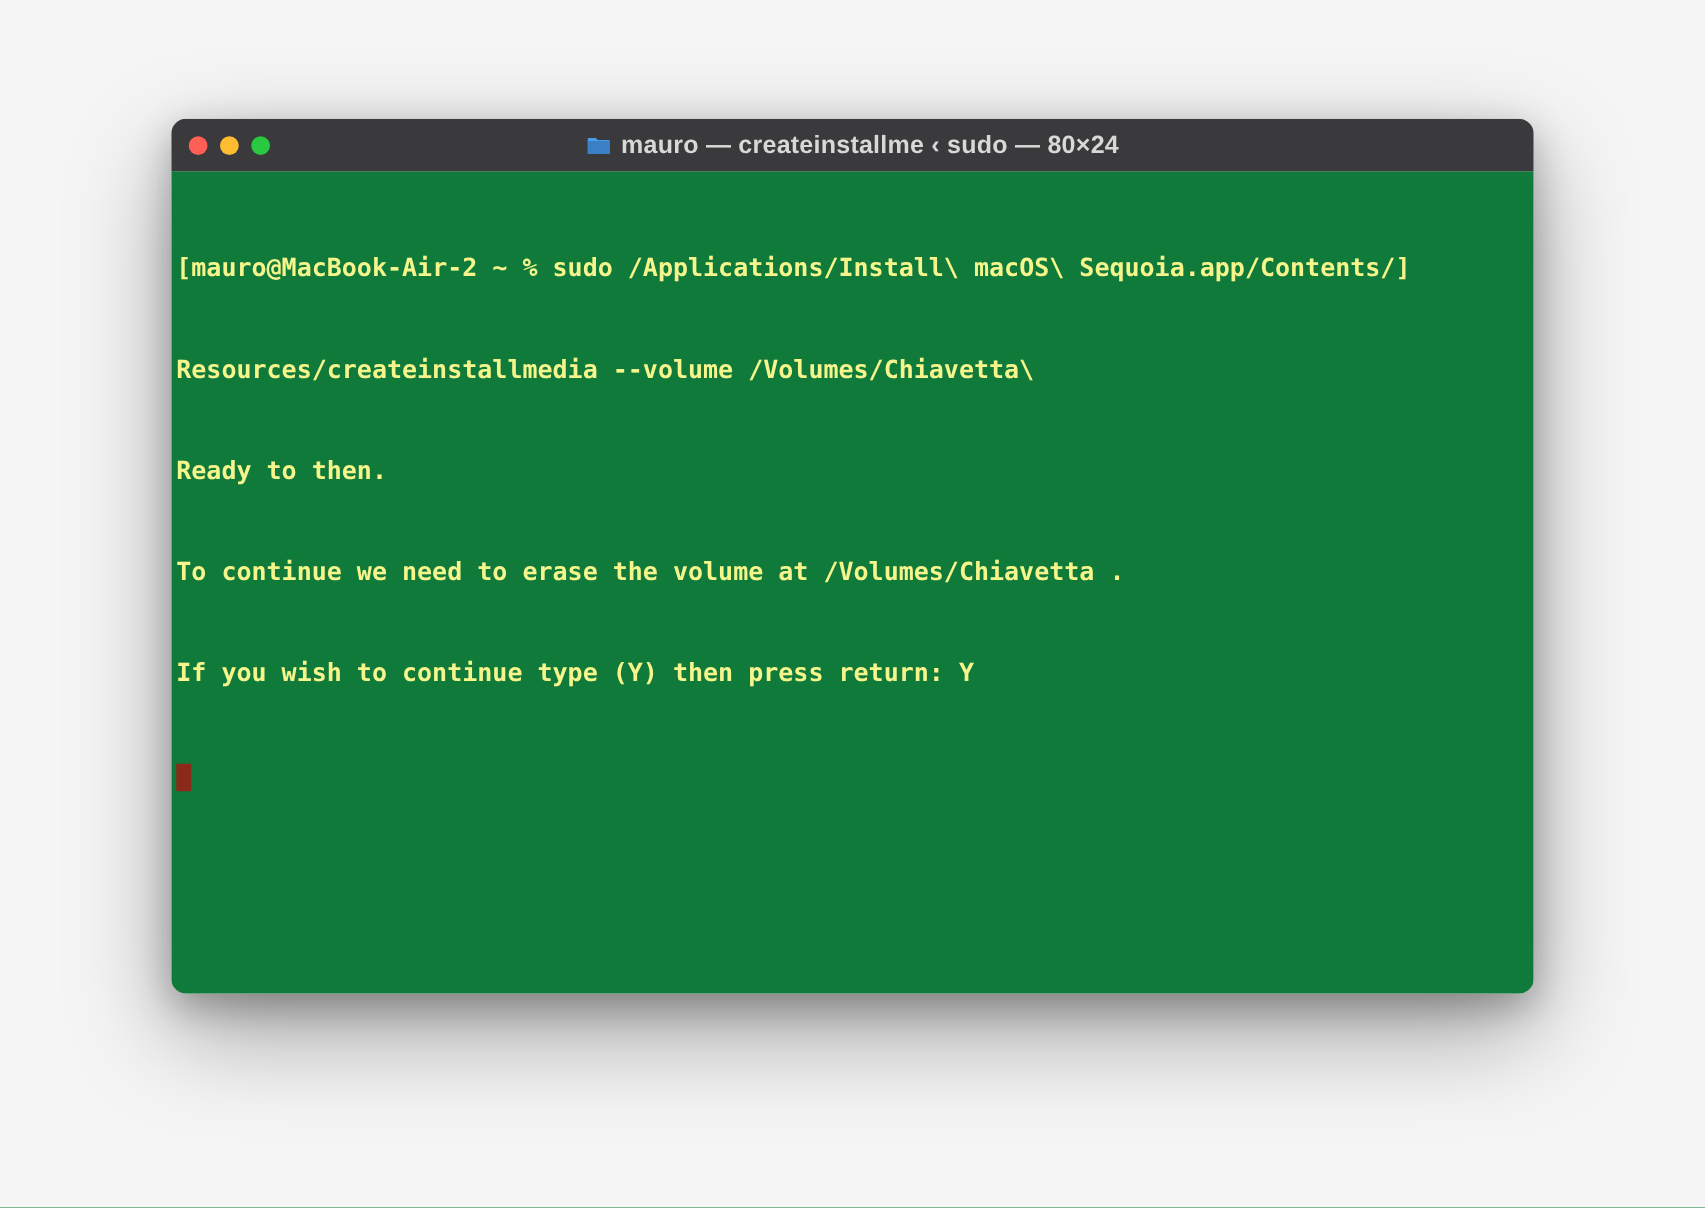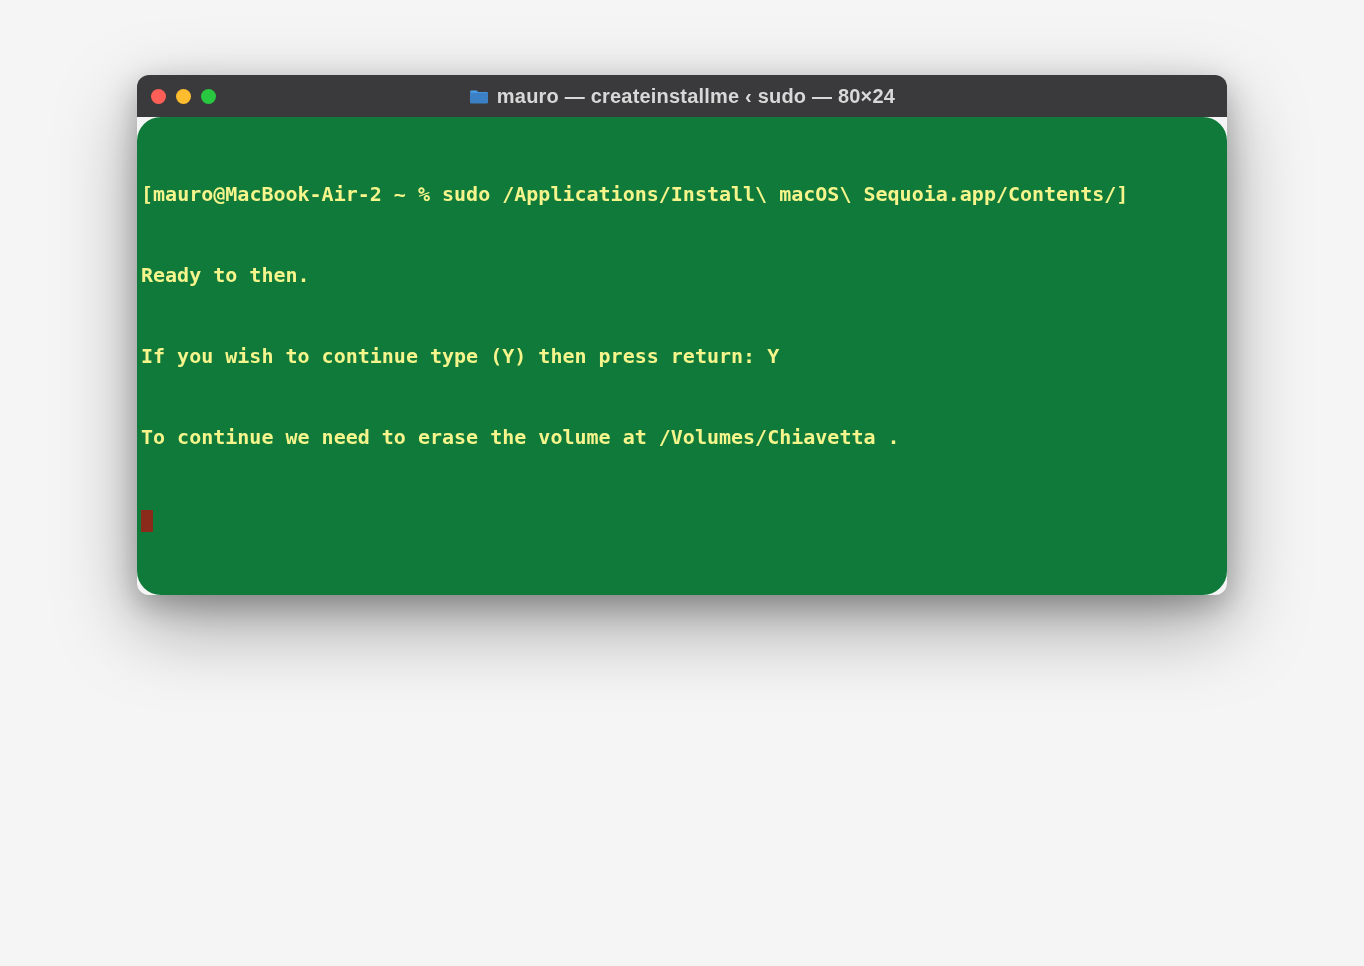--- a/index.html
+++ b/index.html
@@ -12,26 +12,27 @@
       width: 1364px;
       height: 966px;
       display: flex;
       align-items: flex-start;
       justify-content: center;
       padding-top: 75px;
       font-family: -apple-system, BlinkMacSystemFont, "Segoe UI", sans-serif;
     }
     .terminal-window {
       width: 1090px;
-      height: 520px;
+      height: 700px;
       border-radius: 12px;
       overflow: hidden;
       box-shadow: 0 30px 80px rgba(0,0,0,0.35), 0 10px 30px rgba(0,0,0,0.25);
       display: flex;
       flex-direction: column;
+      margin-top: 20px;
     }
     .title-bar {
       background: #3a3a3c;
       height: 42px;
       display: flex;
       align-items: center;
       padding: 0 14px;
       position: relative;
     }
     .traffic-lights {
@@ -73,21 +74,20 @@
       flex: 1;
       background: #0f7a3a;
       padding: 10px 4px 10px 4px;
       font-family: "Menlo", "Monaco", "Consolas", monospace;
       font-size: 20px;
       line-height: 1.35;
       color: #f5f58c;
       font-weight: 600;
       overflow: hidden;
       white-space: pre;
-      border-radius: 24px;
     }
     .term-line {
       display: block;
     }
     .bracket {
       color: #f5f58c;
     }
     .cursor-block {
       display: inline-block;
       width: 12px;
@@ -113,18 +113,19 @@
         <svg viewBox="0 0 24 20" width="20" height="16">
           <path d="M2 3 h7 l2 2 h11 a1 1 0 0 1 1 1 v12 a1 1 0 0 1 -1 1 h-20 a1 1 0 0 1 -1 -1 v-14 a1 1 0 0 1 1 -1 z" fill="#4a9de8"></path>
           <path d="M1 6 h22 v12 a1 1 0 0 1 -1 1 h-20 a1 1 0 0 1 -1 -1 z" fill="#3b7fc4"></path>
         </svg>
       </span>
       <span class="title-text">mauro — createinstallme ‹ sudo — 80×24</span>
     </div>
   </div>
   <div class="terminal-body">
     <span class="term-line"><span class="bracket">[</span><span>mauro@MacBook-Air-2 ~ % sudo /Applications/Install\ macOS\ Sequoia.app/Contents/</span><span class="bracket">]</span></span>
+    <span class="term-line">Resources/createinstallmedia --volume /Volumes/Chiavetta\</span>
     <span class="term-line">Ready to then.</span>
+    <span class="term-line">To continue we need to erase the volume at /Volumes/Chiavetta .</span>
     <span class="term-line">If you wish to continue type (Y) then press return: Y</span>
-    <span class="term-line">To continue we need to erase the volume at /Volumes/Chiavetta .</span>
     <span class="term-line"><span class="cursor-block"></span></span>
   </div>
 </div>
 
 </body></html>

